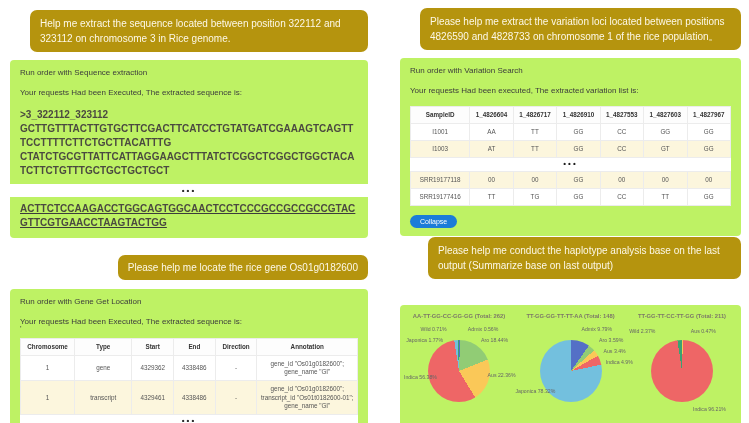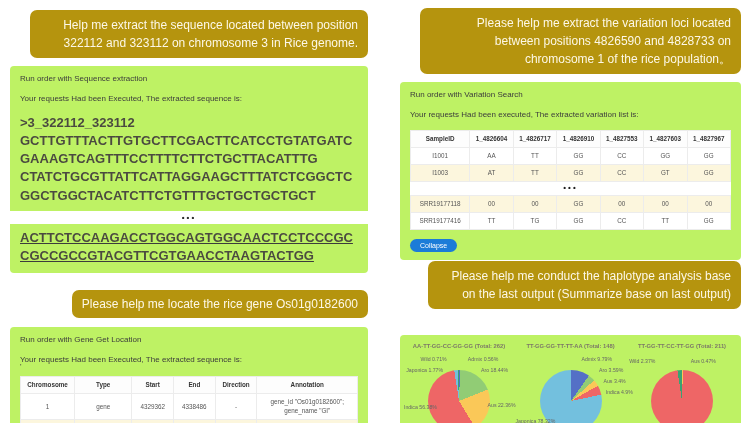--- a/index.html
+++ b/index.html
@@ -6,38 +6,38 @@
   body{
     width:749px;height:423px;background:#ffffff;position:relative;overflow:hidden;
     font-family:"Liberation Sans", sans-serif;
   }
   .col{position:absolute;}
   .col-left{left:10px;top:10px;width:358px;}
   .col-right{left:400px;top:8px;width:341px;}
 
   .bubble{
     background:#b5940e;color:#fdf8e7;border-radius:7px;
-    padding:6px 10px;font-size:12px;line-height:1.5;text-align:right;
+    padding:6px 10px;font-size:10px;line-height:1.5;
   }
   .bubble.indent{margin-left:20px;margin-bottom:8px;}
   .bubble.indent2{margin-left:28px;margin-bottom:26px;}
   .bubble.fit{margin-left:auto;width:fit-content;margin-bottom:9px;padding:5px 10px;white-space:nowrap;}
 
   .panel{
     background:#bef264;border-radius:4px;padding:8px 10px;
     font-size:8px;color:#3c3c3c;line-height:1.3;
   }
   .panel .ptitle{margin-bottom:10px;}
   .panel .pstatus{margin-bottom:9px;}
   .panel.pa{border-radius:4px 4px 0 0;padding-bottom:6px;}
   .panel.pb{border-radius:0 0 4px 4px;padding-top:5px;margin-bottom:17px;text-decoration:underline;}
   .gene-panel{margin-bottom:0;padding-bottom:10px;}
   .vari-panel{margin-bottom:1px;}
 
-  .seq{font-size:13px;font-weight:600;color:#4b4a40;line-height:1.4;word-break:break-all;}
+  .seq{font-size:10px;font-weight:600;color:#4b4a40;line-height:1.4;word-break:break-all;}
   .quote{font-size:8px;margin:-6px 0 4px 0;}
 
   .dots-band{
     background:#ffffff;text-align:center;font-size:8px;font-weight:bold;color:#1d1d1d;
     letter-spacing:2px;padding:2px 0;
   }
   .table-dots{
     background:#ffffff;text-align:center;font-size:8px;font-weight:bold;color:#1d1d1d;
     letter-spacing:2px;padding:1px 0;
   }

